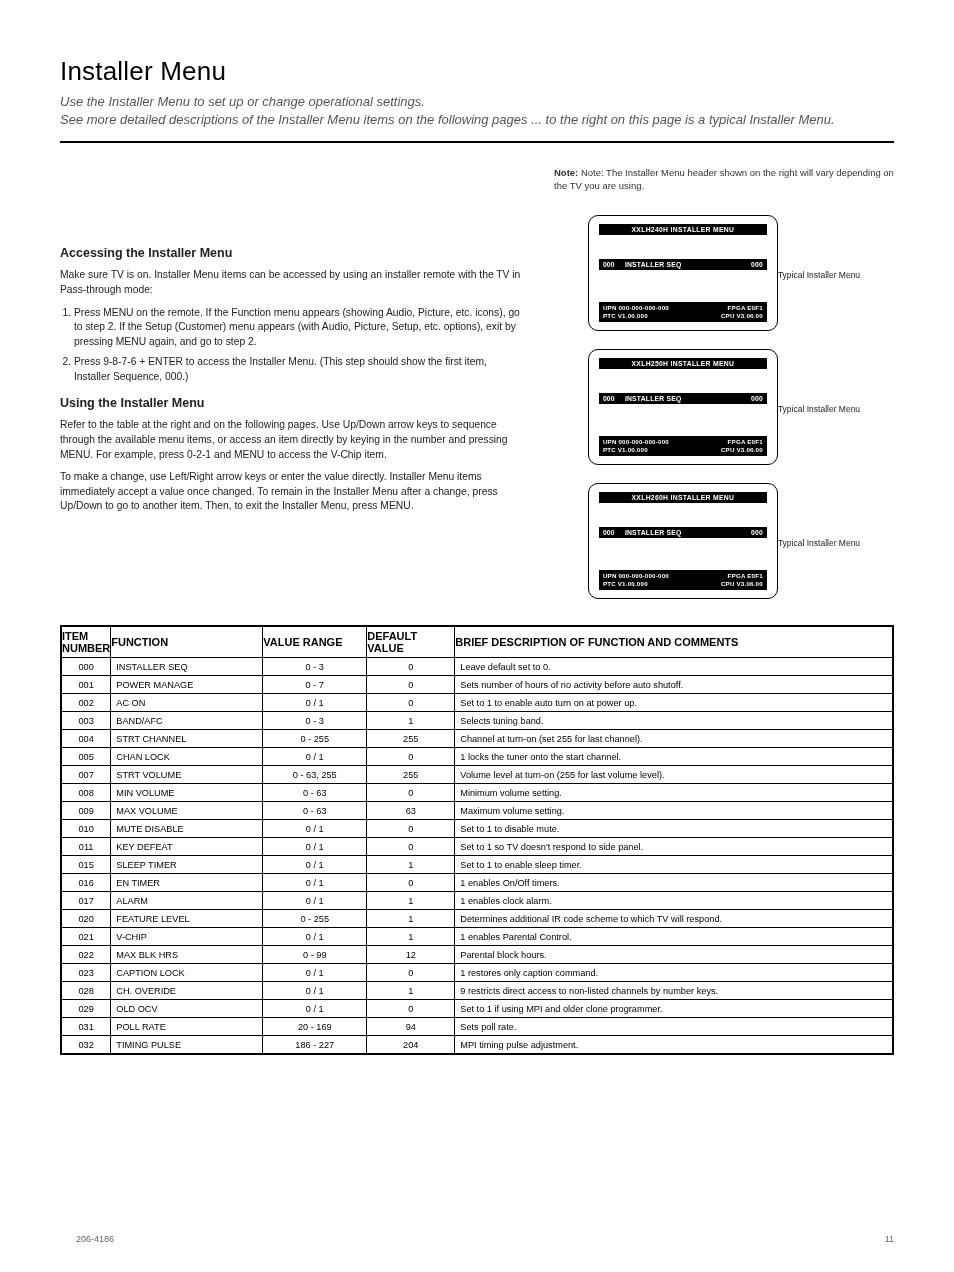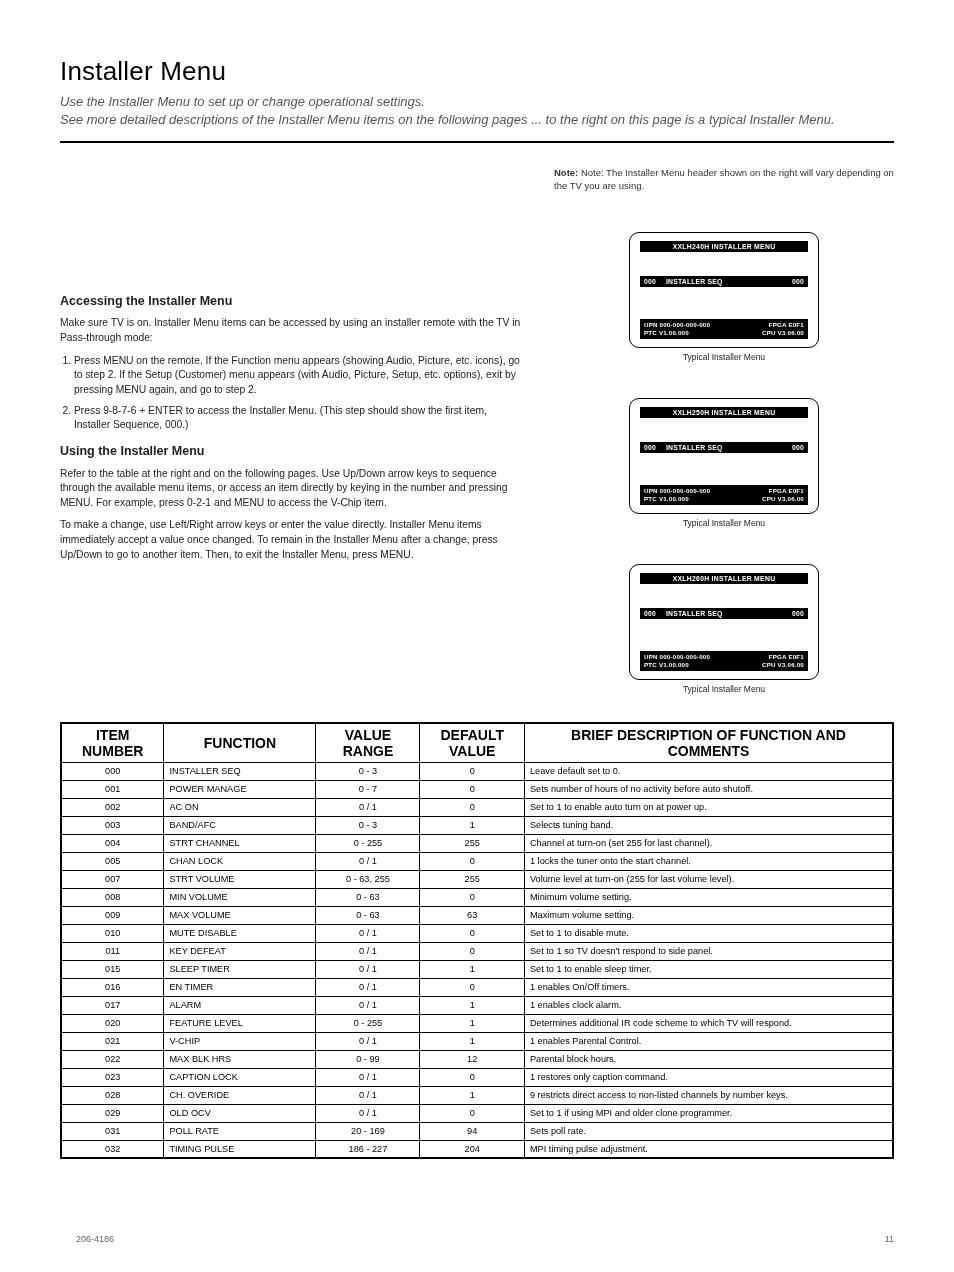--- a/index.html
+++ b/index.html
@@ -57,21 +57,21 @@
     margin: 6px 0 0 0;
     padding: 0 0 0 14px;
   }
   .left-col .steps li {
     margin-bottom: 6px;
   }
   .right-col {
     width: 340px;
     display: flex;
     flex-direction: column;
-    gap: 35px;
+    gap: 18px;
     align-items: center;
   }
   .note {
     font-size: 9.5px;
     color: #333;
     line-height: 1.35;
     margin: 0 0 4px 0;
   }
   .note b { font-weight: 700; }
   .panel {
@@ -114,40 +114,40 @@
     line-height: 1.3;
   }
   .panel .ftr .fl { display: flex; justify-content: space-between; }
   .panel-caption {
     font-size: 8.5px;
     text-align: center;
     margin-top: 4px;
     color: #222;
     line-height: 1.3;
   }
-  .panel-wrap { display: flex; flex-direction: column; align-items: center; }
+  .panel-wrap { display: flex; align-items: center; }
   
   .items-table {
     width: 100%;
     border-collapse: collapse;
     margin-top: 26px;
     font-size: 9.2px;
   }
   .items-table th, .items-table td {
     border: 0.8px solid #000;
     padding: 2.5px 5px;
     text-align: left;
     vertical-align: middle;
     height: 18px;
   }
   .items-table thead th {
-    font-size: 14px;
+    font-size: 11px;
     font-weight: 700;
-    text-align: center;
-    padding: 3px 20px;
+    text-align: left;
+    padding: 3px 0;
   }
   .items-table {
     border: 2.2px solid #000;
   }
   .items-table col.c1 { width: 46px; }
   .items-table col.c2 { width: 152px; }
   .items-table col.c3 { width: 104px; }
   .items-table col.c4 { width: 88px; }
   .items-table td:nth-child(1),
   .items-table td:nth-child(3),

